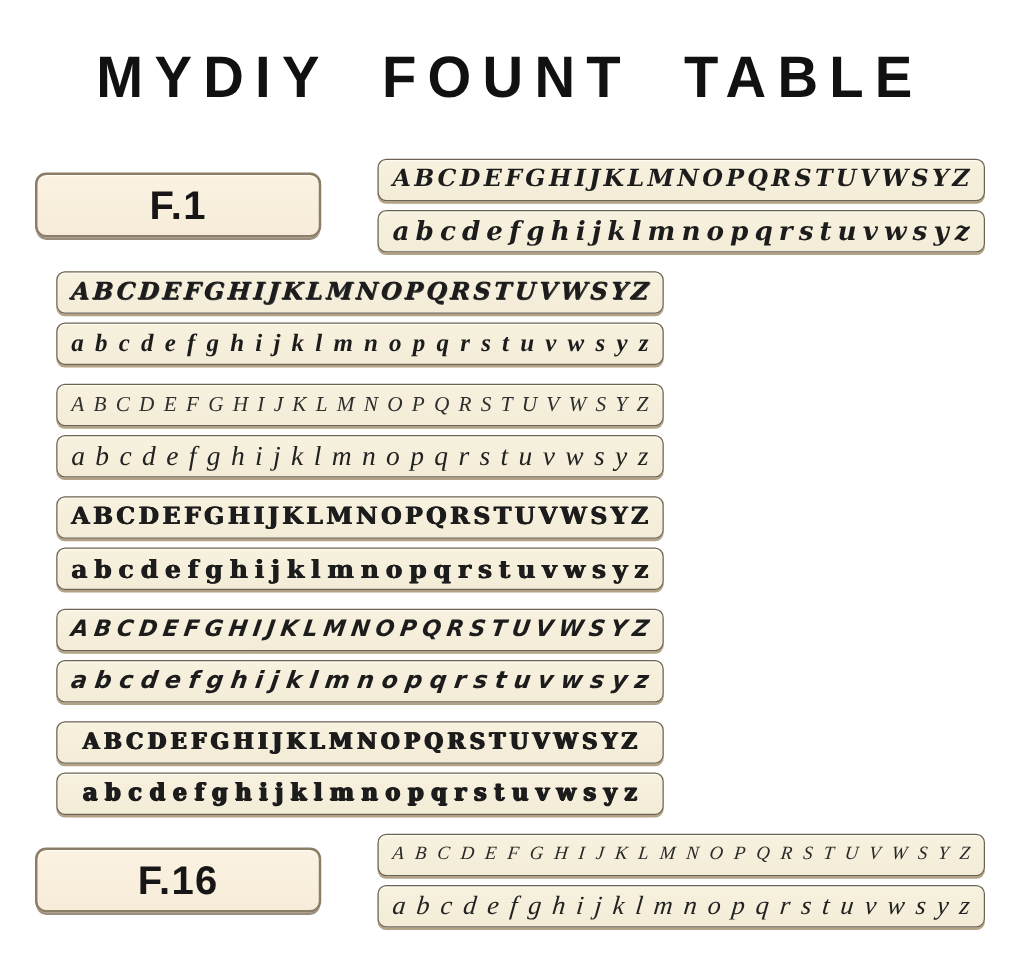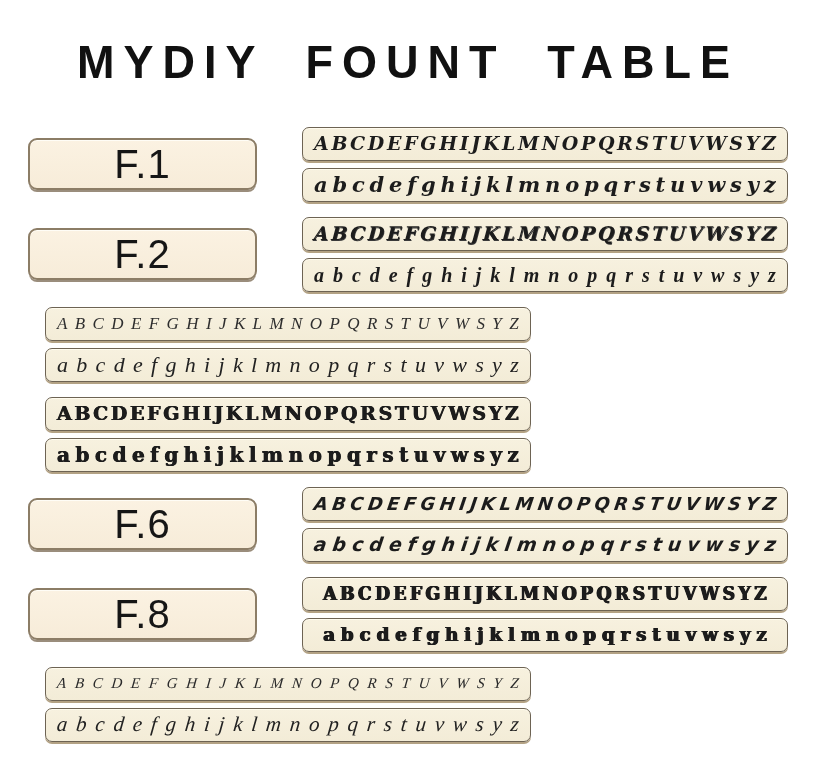--- a/index.html
+++ b/index.html
@@ -41,22 +41,22 @@
     background:linear-gradient(#fbf2e2,#f7ecd9);
     border:2px solid #8c7d66;
     border-radius:9px;
     box-shadow:0 3px 0 -1px #9a8d7c, inset 0 1px 0 #fffdf6;
     display:flex;
     align-items:center;
     justify-content:center;
   }
   .label-text{
     font-family:"Liberation Sans", sans-serif;
-    font-size:40px;
-    font-weight:normal;
+    font-size:32px;
+    font-weight:bold;
     color:#161616;
     letter-spacing:1px;
   }
   .samples{
     margin-left:45px;
     width:486px;
     display:flex;
     flex-direction:column;
     gap:7px;
   }
@@ -174,354 +174,348 @@
             <span>w</span>
             <span>s</span>
             <span>y</span>
             <span>z</span>
           </div>
       </div>
     </div>
   </div>
 
   <div class="row f2">
+    <div class="samples">
+      <div class="strip upper">
+        <div class="letters">
+            <span>A</span>
+            <span>B</span>
+            <span>C</span>
+            <span>D</span>
+            <span>E</span>
+            <span>F</span>
+            <span>G</span>
+            <span>H</span>
+            <span>I</span>
+            <span>J</span>
+            <span>K</span>
+            <span>L</span>
+            <span>M</span>
+            <span>N</span>
+            <span>O</span>
+            <span>P</span>
+            <span>Q</span>
+            <span>R</span>
+            <span>S</span>
+            <span>T</span>
+            <span>U</span>
+            <span>V</span>
+            <span>W</span>
+            <span>S</span>
+            <span>Y</span>
+            <span>Z</span>
+          </div>
+      </div>
+      <div class="strip lower">
+        <div class="letters">
+            <span>a</span>
+            <span>b</span>
+            <span>c</span>
+            <span>d</span>
+            <span>e</span>
+            <span>f</span>
+            <span>g</span>
+            <span>h</span>
+            <span>i</span>
+            <span>j</span>
+            <span>k</span>
+            <span>l</span>
+            <span>m</span>
+            <span>n</span>
+            <span>o</span>
+            <span>p</span>
+            <span>q</span>
+            <span>r</span>
+            <span>s</span>
+            <span>t</span>
+            <span>u</span>
+            <span>v</span>
+            <span>w</span>
+            <span>s</span>
+            <span>y</span>
+            <span>z</span>
+          </div>
+      </div>
+    </div>
+  </div>
+
+  <div class="row f3">
+    <div class="samples">
+      <div class="strip upper">
+        <div class="letters">
+            <span>A</span>
+            <span>B</span>
+            <span>C</span>
+            <span>D</span>
+            <span>E</span>
+            <span>F</span>
+            <span>G</span>
+            <span>H</span>
+            <span>I</span>
+            <span>J</span>
+            <span>K</span>
+            <span>L</span>
+            <span>M</span>
+            <span>N</span>
+            <span>O</span>
+            <span>P</span>
+            <span>Q</span>
+            <span>R</span>
+            <span>S</span>
+            <span>T</span>
+            <span>U</span>
+            <span>V</span>
+            <span>W</span>
+            <span>S</span>
+            <span>Y</span>
+            <span>Z</span>
+          </div>
+      </div>
+      <div class="strip lower">
+        <div class="letters">
+            <span>a</span>
+            <span>b</span>
+            <span>c</span>
+            <span>d</span>
+            <span>e</span>
+            <span>f</span>
+            <span>g</span>
+            <span>h</span>
+            <span>i</span>
+            <span>j</span>
+            <span>k</span>
+            <span>l</span>
+            <span>m</span>
+            <span>n</span>
+            <span>o</span>
+            <span>p</span>
+            <span>q</span>
+            <span>r</span>
+            <span>s</span>
+            <span>t</span>
+            <span>u</span>
+            <span>v</span>
+            <span>w</span>
+            <span>s</span>
+            <span>y</span>
+            <span>z</span>
+          </div>
+      </div>
+    </div>
+  </div>
+
+  <div class="row f4">
+    <div class="samples">
+      <div class="strip upper">
+        <div class="letters">
+            <span>A</span>
+            <span>B</span>
+            <span>C</span>
+            <span>D</span>
+            <span>E</span>
+            <span>F</span>
+            <span>G</span>
+            <span>H</span>
+            <span>I</span>
+            <span>J</span>
+            <span>K</span>
+            <span>L</span>
+            <span>M</span>
+            <span>N</span>
+            <span>O</span>
+            <span>P</span>
+            <span>Q</span>
+            <span>R</span>
+            <span>S</span>
+            <span>T</span>
+            <span>U</span>
+            <span>V</span>
+            <span>W</span>
+            <span>S</span>
+            <span>Y</span>
+            <span>Z</span>
+          </div>
+      </div>
+      <div class="strip lower">
+        <div class="letters">
+            <span>a</span>
+            <span>b</span>
+            <span>c</span>
+            <span>d</span>
+            <span>e</span>
+            <span>f</span>
+            <span>g</span>
+            <span>h</span>
+            <span>i</span>
+            <span>j</span>
+            <span>k</span>
+            <span>l</span>
+            <span>m</span>
+            <span>n</span>
+            <span>o</span>
+            <span>p</span>
+            <span>q</span>
+            <span>r</span>
+            <span>s</span>
+            <span>t</span>
+            <span>u</span>
+            <span>v</span>
+            <span>w</span>
+            <span>s</span>
+            <span>y</span>
+            <span>z</span>
+          </div>
+      </div>
+    </div>
+  </div>
+
+  <div class="row f6">
+    <div class="samples">
+      <div class="strip upper">
+        <div class="letters">
+            <span>A</span>
+            <span>B</span>
+            <span>C</span>
+            <span>D</span>
+            <span>E</span>
+            <span>F</span>
+            <span>G</span>
+            <span>H</span>
+            <span>I</span>
+            <span>J</span>
+            <span>K</span>
+            <span>L</span>
+            <span>M</span>
+            <span>N</span>
+            <span>O</span>
+            <span>P</span>
+            <span>Q</span>
+            <span>R</span>
+            <span>S</span>
+            <span>T</span>
+            <span>U</span>
+            <span>V</span>
+            <span>W</span>
+            <span>S</span>
+            <span>Y</span>
+            <span>Z</span>
+          </div>
+      </div>
+      <div class="strip lower">
+        <div class="letters">
+            <span>a</span>
+            <span>b</span>
+            <span>c</span>
+            <span>d</span>
+            <span>e</span>
+            <span>f</span>
+            <span>g</span>
+            <span>h</span>
+            <span>i</span>
+            <span>j</span>
+            <span>k</span>
+            <span>l</span>
+            <span>m</span>
+            <span>n</span>
+            <span>o</span>
+            <span>p</span>
+            <span>q</span>
+            <span>r</span>
+            <span>s</span>
+            <span>t</span>
+            <span>u</span>
+            <span>v</span>
+            <span>w</span>
+            <span>s</span>
+            <span>y</span>
+            <span>z</span>
+          </div>
+      </div>
+    </div>
+  </div>
+
+  <div class="row f8">
+    <div class="samples">
+      <div class="strip upper">
+        <div class="letters">
+            <span>A</span>
+            <span>B</span>
+            <span>C</span>
+            <span>D</span>
+            <span>E</span>
+            <span>F</span>
+            <span>G</span>
+            <span>H</span>
+            <span>I</span>
+            <span>J</span>
+            <span>K</span>
+            <span>L</span>
+            <span>M</span>
+            <span>N</span>
+            <span>O</span>
+            <span>P</span>
+            <span>Q</span>
+            <span>R</span>
+            <span>S</span>
+            <span>T</span>
+            <span>U</span>
+            <span>V</span>
+            <span>W</span>
+            <span>S</span>
+            <span>Y</span>
+            <span>Z</span>
+          </div>
+      </div>
+      <div class="strip lower">
+        <div class="letters">
+            <span>a</span>
+            <span>b</span>
+            <span>c</span>
+            <span>d</span>
+            <span>e</span>
+            <span>f</span>
+            <span>g</span>
+            <span>h</span>
+            <span>i</span>
+            <span>j</span>
+            <span>k</span>
+            <span>l</span>
+            <span>m</span>
+            <span>n</span>
+            <span>o</span>
+            <span>p</span>
+            <span>q</span>
+            <span>r</span>
+            <span>s</span>
+            <span>t</span>
+            <span>u</span>
+            <span>v</span>
+            <span>w</span>
+            <span>s</span>
+            <span>y</span>
+            <span>z</span>
+          </div>
+      </div>
+    </div>
+  </div>
+
+  <div class="row f16">
     <div class="label-btn">
-      <span class="label-text">F.2</span>
-    </div>
-    <div class="samples">
-      <div class="strip upper">
-        <div class="letters">
-            <span>A</span>
-            <span>B</span>
-            <span>C</span>
-            <span>D</span>
-            <span>E</span>
-            <span>F</span>
-            <span>G</span>
-            <span>H</span>
-            <span>I</span>
-            <span>J</span>
-            <span>K</span>
-            <span>L</span>
-            <span>M</span>
-            <span>N</span>
-            <span>O</span>
-            <span>P</span>
-            <span>Q</span>
-            <span>R</span>
-            <span>S</span>
-            <span>T</span>
-            <span>U</span>
-            <span>V</span>
-            <span>W</span>
-            <span>S</span>
-            <span>Y</span>
-            <span>Z</span>
-          </div>
-      </div>
-      <div class="strip lower">
-        <div class="letters">
-            <span>a</span>
-            <span>b</span>
-            <span>c</span>
-            <span>d</span>
-            <span>e</span>
-            <span>f</span>
-            <span>g</span>
-            <span>h</span>
-            <span>i</span>
-            <span>j</span>
-            <span>k</span>
-            <span>l</span>
-            <span>m</span>
-            <span>n</span>
-            <span>o</span>
-            <span>p</span>
-            <span>q</span>
-            <span>r</span>
-            <span>s</span>
-            <span>t</span>
-            <span>u</span>
-            <span>v</span>
-            <span>w</span>
-            <span>s</span>
-            <span>y</span>
-            <span>z</span>
-          </div>
-      </div>
-    </div>
-  </div>
-
-  <div class="row f3">
-    <div class="samples">
-      <div class="strip upper">
-        <div class="letters">
-            <span>A</span>
-            <span>B</span>
-            <span>C</span>
-            <span>D</span>
-            <span>E</span>
-            <span>F</span>
-            <span>G</span>
-            <span>H</span>
-            <span>I</span>
-            <span>J</span>
-            <span>K</span>
-            <span>L</span>
-            <span>M</span>
-            <span>N</span>
-            <span>O</span>
-            <span>P</span>
-            <span>Q</span>
-            <span>R</span>
-            <span>S</span>
-            <span>T</span>
-            <span>U</span>
-            <span>V</span>
-            <span>W</span>
-            <span>S</span>
-            <span>Y</span>
-            <span>Z</span>
-          </div>
-      </div>
-      <div class="strip lower">
-        <div class="letters">
-            <span>a</span>
-            <span>b</span>
-            <span>c</span>
-            <span>d</span>
-            <span>e</span>
-            <span>f</span>
-            <span>g</span>
-            <span>h</span>
-            <span>i</span>
-            <span>j</span>
-            <span>k</span>
-            <span>l</span>
-            <span>m</span>
-            <span>n</span>
-            <span>o</span>
-            <span>p</span>
-            <span>q</span>
-            <span>r</span>
-            <span>s</span>
-            <span>t</span>
-            <span>u</span>
-            <span>v</span>
-            <span>w</span>
-            <span>s</span>
-            <span>y</span>
-            <span>z</span>
-          </div>
-      </div>
-    </div>
-  </div>
-
-  <div class="row f4">
-    <div class="samples">
-      <div class="strip upper">
-        <div class="letters">
-            <span>A</span>
-            <span>B</span>
-            <span>C</span>
-            <span>D</span>
-            <span>E</span>
-            <span>F</span>
-            <span>G</span>
-            <span>H</span>
-            <span>I</span>
-            <span>J</span>
-            <span>K</span>
-            <span>L</span>
-            <span>M</span>
-            <span>N</span>
-            <span>O</span>
-            <span>P</span>
-            <span>Q</span>
-            <span>R</span>
-            <span>S</span>
-            <span>T</span>
-            <span>U</span>
-            <span>V</span>
-            <span>W</span>
-            <span>S</span>
-            <span>Y</span>
-            <span>Z</span>
-          </div>
-      </div>
-      <div class="strip lower">
-        <div class="letters">
-            <span>a</span>
-            <span>b</span>
-            <span>c</span>
-            <span>d</span>
-            <span>e</span>
-            <span>f</span>
-            <span>g</span>
-            <span>h</span>
-            <span>i</span>
-            <span>j</span>
-            <span>k</span>
-            <span>l</span>
-            <span>m</span>
-            <span>n</span>
-            <span>o</span>
-            <span>p</span>
-            <span>q</span>
-            <span>r</span>
-            <span>s</span>
-            <span>t</span>
-            <span>u</span>
-            <span>v</span>
-            <span>w</span>
-            <span>s</span>
-            <span>y</span>
-            <span>z</span>
-          </div>
-      </div>
-    </div>
-  </div>
-
-  <div class="row f6">
-    <div class="label-btn">
-      <span class="label-text">F.6</span>
-    </div>
-    <div class="samples">
-      <div class="strip upper">
-        <div class="letters">
-            <span>A</span>
-            <span>B</span>
-            <span>C</span>
-            <span>D</span>
-            <span>E</span>
-            <span>F</span>
-            <span>G</span>
-            <span>H</span>
-            <span>I</span>
-            <span>J</span>
-            <span>K</span>
-            <span>L</span>
-            <span>M</span>
-            <span>N</span>
-            <span>O</span>
-            <span>P</span>
-            <span>Q</span>
-            <span>R</span>
-            <span>S</span>
-            <span>T</span>
-            <span>U</span>
-            <span>V</span>
-            <span>W</span>
-            <span>S</span>
-            <span>Y</span>
-            <span>Z</span>
-          </div>
-      </div>
-      <div class="strip lower">
-        <div class="letters">
-            <span>a</span>
-            <span>b</span>
-            <span>c</span>
-            <span>d</span>
-            <span>e</span>
-            <span>f</span>
-            <span>g</span>
-            <span>h</span>
-            <span>i</span>
-            <span>j</span>
-            <span>k</span>
-            <span>l</span>
-            <span>m</span>
-            <span>n</span>
-            <span>o</span>
-            <span>p</span>
-            <span>q</span>
-            <span>r</span>
-            <span>s</span>
-            <span>t</span>
-            <span>u</span>
-            <span>v</span>
-            <span>w</span>
-            <span>s</span>
-            <span>y</span>
-            <span>z</span>
-          </div>
-      </div>
-    </div>
-  </div>
-
-  <div class="row f8">
-    <div class="label-btn">
-      <span class="label-text">F.8</span>
-    </div>
-    <div class="samples">
-      <div class="strip upper">
-        <div class="letters">
-            <span>A</span>
-            <span>B</span>
-            <span>C</span>
-            <span>D</span>
-            <span>E</span>
-            <span>F</span>
-            <span>G</span>
-            <span>H</span>
-            <span>I</span>
-            <span>J</span>
-            <span>K</span>
-            <span>L</span>
-            <span>M</span>
-            <span>N</span>
-            <span>O</span>
-            <span>P</span>
-            <span>Q</span>
-            <span>R</span>
-            <span>S</span>
-            <span>T</span>
-            <span>U</span>
-            <span>V</span>
-            <span>W</span>
-            <span>S</span>
-            <span>Y</span>
-            <span>Z</span>
-          </div>
-      </div>
-      <div class="strip lower">
-        <div class="letters">
-            <span>a</span>
-            <span>b</span>
-            <span>c</span>
-            <span>d</span>
-            <span>e</span>
-            <span>f</span>
-            <span>g</span>
-            <span>h</span>
-            <span>i</span>
-            <span>j</span>
-            <span>k</span>
-            <span>l</span>
-            <span>m</span>
-            <span>n</span>
-            <span>o</span>
-            <span>p</span>
-            <span>q</span>
-            <span>r</span>
-            <span>s</span>
-            <span>t</span>
-            <span>u</span>
-            <span>v</span>
-            <span>w</span>
-            <span>s</span>
-            <span>y</span>
-            <span>z</span>
-          </div>
-      </div>
-    </div>
-  </div>
-
-  <div class="row f16">
+      <span class="label-text">F.16</span>
+    </div>
     <div class="samples">
       <div class="strip upper">
         <div class="letters">
             <span>A</span>
             <span>B</span>
             <span>C</span>
             <span>D</span>
             <span>E</span>
             <span>F</span>
             <span>G</span>

